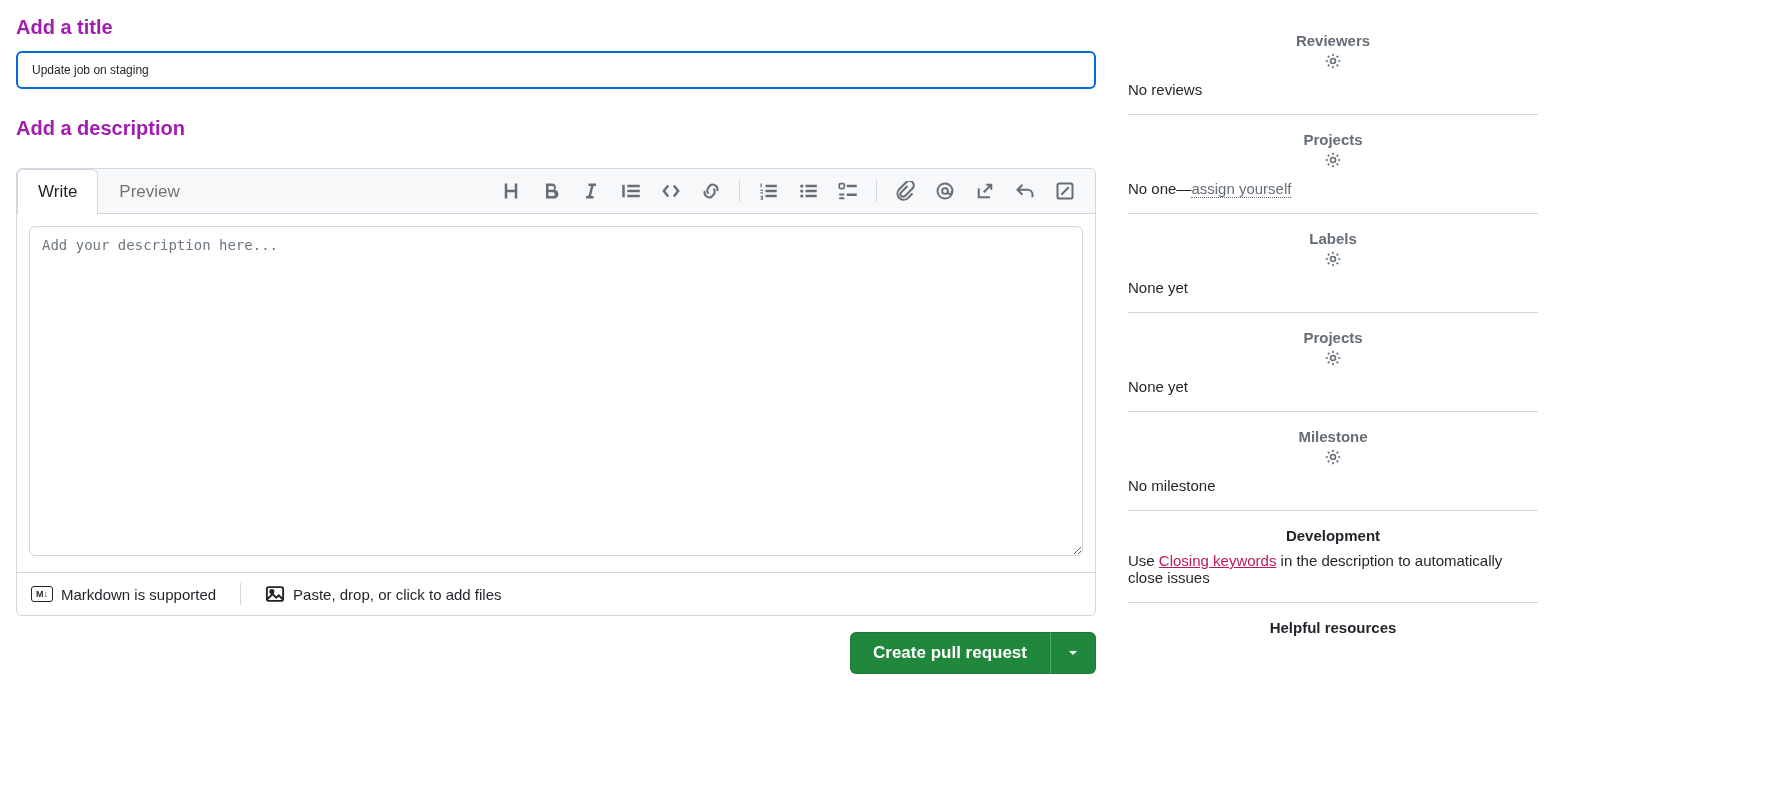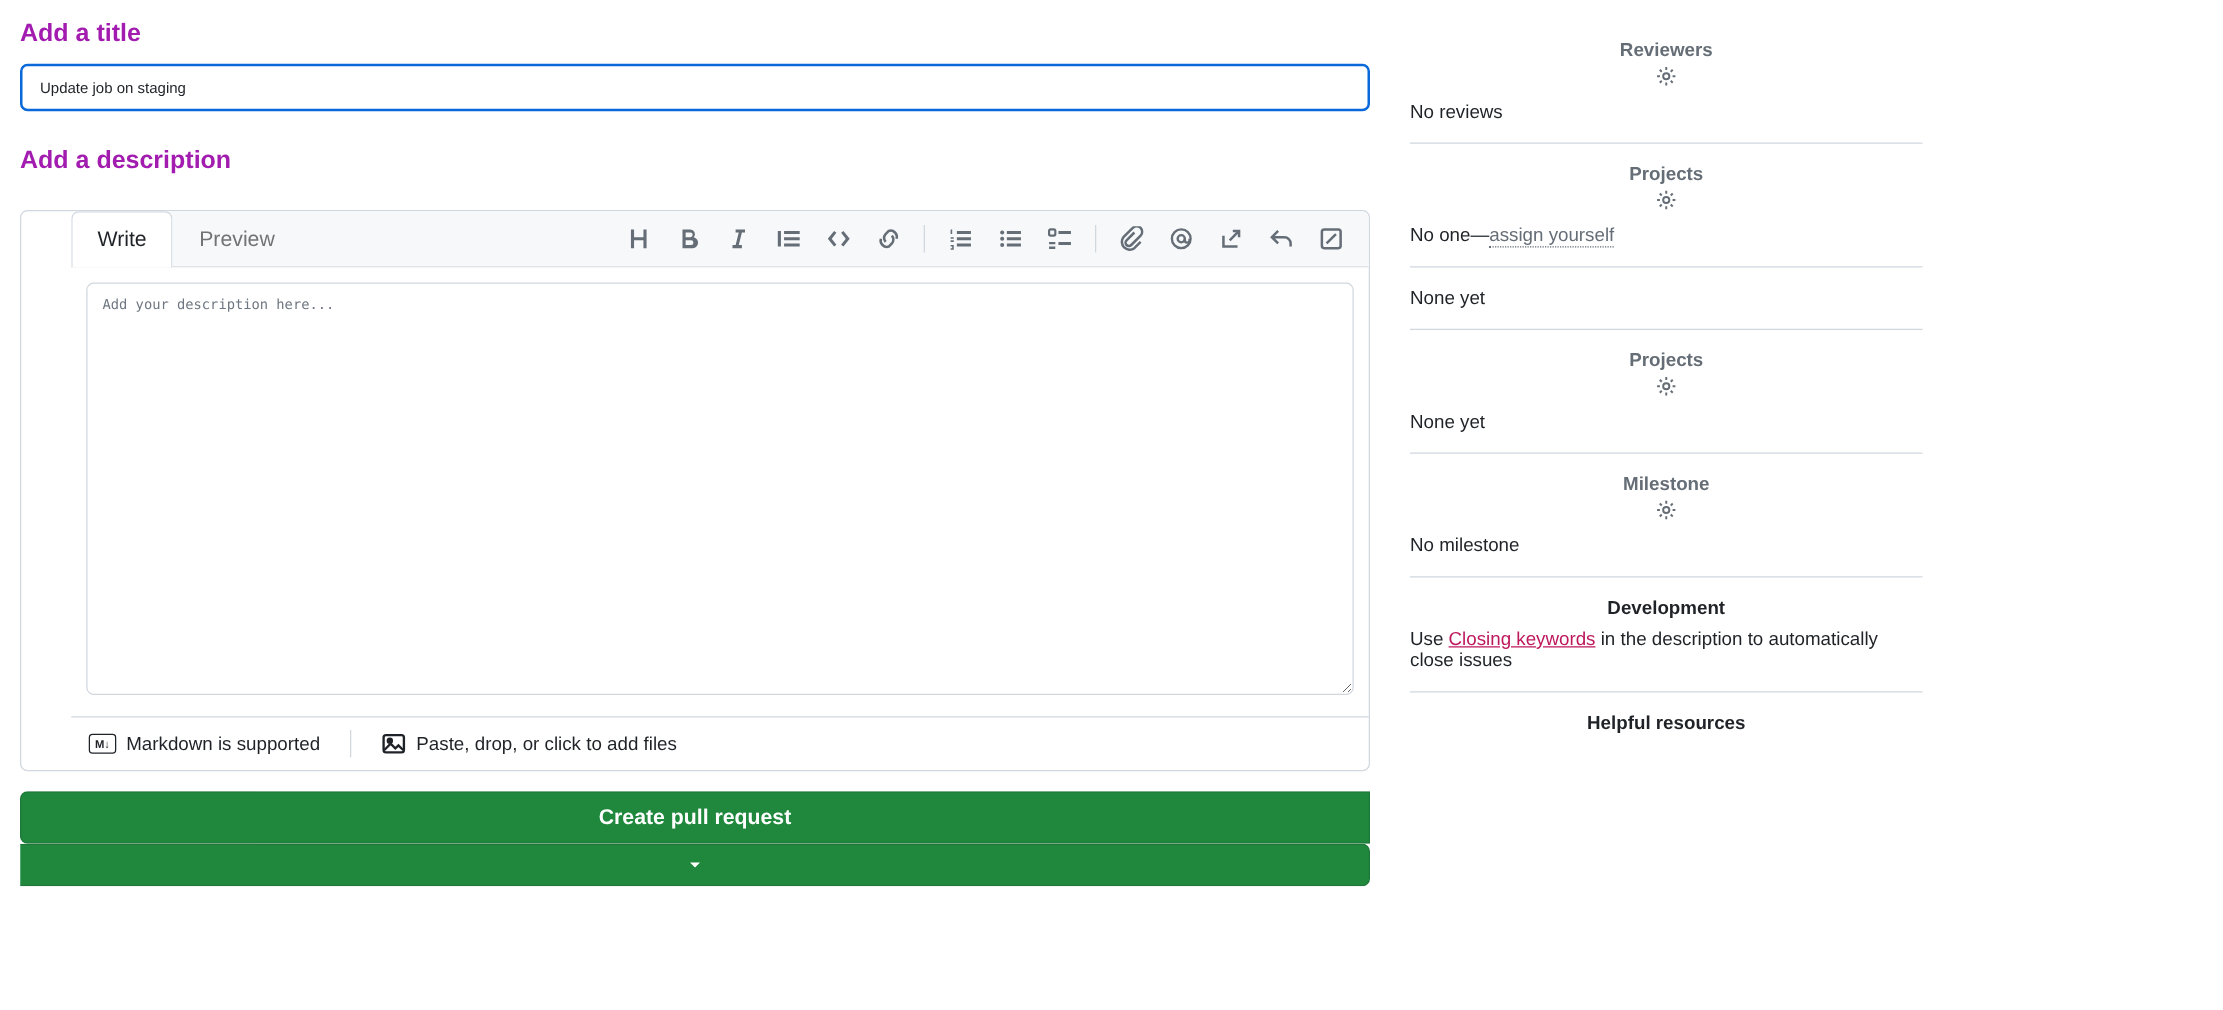--- a/index.html
+++ b/index.html
@@ -36,21 +36,20 @@
   background: #fff;
 }
 
 .desc-group { margin-top: 28px; }
 
 .editor-wrap {
   border: 1px solid #d0d7de;
   border-radius: 6px;
   margin-top: 28px;
   background: #fff;
-  padding-left: 40px;
 }
 .editor-tabs {
   display: flex;
   align-items: center;
   background: #f6f8fa;
   border-bottom: 1px solid #d0d7de;
   border-radius: 6px 6px 0 0;
   padding: 0 12px 0 0;
 }
 .tabs-left { display: flex; }
@@ -95,21 +94,21 @@
 }
 .editor-body {
   padding: 12px;
 }
 .editor-textarea {
   width: 100%;
   min-height: 330px;
   border: 1px solid #d0d7de;
   border-radius: 6px;
   padding: 10px 12px;
-  font-size: 11px;
+  font-size: 14px;
   resize: vertical;
   outline: none;
   color: #1f2328;
 }
 .editor-textarea::placeholder { color: #6e7781; }
 .editor-footer {
   display: flex;
   align-items: center;
   padding: 10px 14px;
   gap: 24px;
@@ -133,21 +132,20 @@
   width: 22px; height: 16px;
   border-radius: 3px;
   border:1.5px solid #1f2328;
   font-size: 9px; font-weight:800;
 }
 
 .actions {
   display: flex;
   justify-content: flex-end;
   margin-top: 16px;
-  flex-direction: column;
 }
 .btn-primary {
   background: #1f883d;
   color: #fff;
   font-size: 17px;
   font-weight: 600;
   border: 1px solid rgba(27,31,36,0.15);
   border-radius: 6px 0 0 6px;
   padding: 10px 22px;
   cursor: pointer;
@@ -352,20 +350,29 @@
               <path d="M8 1.5v2M8 12.5v2M14.5 8h-2M3.5 8h-2M12.6 3.4l-1.4 1.4M4.8 11.2l-1.4 1.4M12.6 12.6l-1.4-1.4M4.8 4.8L3.4 3.4"></path>
             </svg>
         </span>
       </div>
       <div class="side-body">
         <span>No one—</span><span class="link muted">assign yourself</span>
       </div>
     </div>
 
     <div class="side-section">
+      <div class="side-head">
+        <span class="side-title">Labels</span>
+        <span class="gear-btn">
+          <svg width="18" height="18" viewBox="0 0 16 16" fill="none" stroke="currentColor" stroke-width="1.4">
+              <circle cx="8" cy="8" r="2.2"></circle>
+              <path d="M8 1.5v2M8 12.5v2M14.5 8h-2M3.5 8h-2M12.6 3.4l-1.4 1.4M4.8 11.2l-1.4 1.4M12.6 12.6l-1.4-1.4M4.8 4.8L3.4 3.4"></path>
+            </svg>
+        </span>
+      </div>
       <div class="side-body">None yet</div>
     </div>
 
     <div class="side-section">
       <div class="side-head">
         <span class="side-title">Projects</span>
         <span class="gear-btn">
           <svg width="18" height="18" viewBox="0 0 16 16" fill="none" stroke="currentColor" stroke-width="1.4">
               <circle cx="8" cy="8" r="2.2"></circle>
               <path d="M8 1.5v2M8 12.5v2M14.5 8h-2M3.5 8h-2M12.6 3.4l-1.4 1.4M4.8 11.2l-1.4 1.4M12.6 12.6l-1.4-1.4M4.8 4.8L3.4 3.4"></path>

